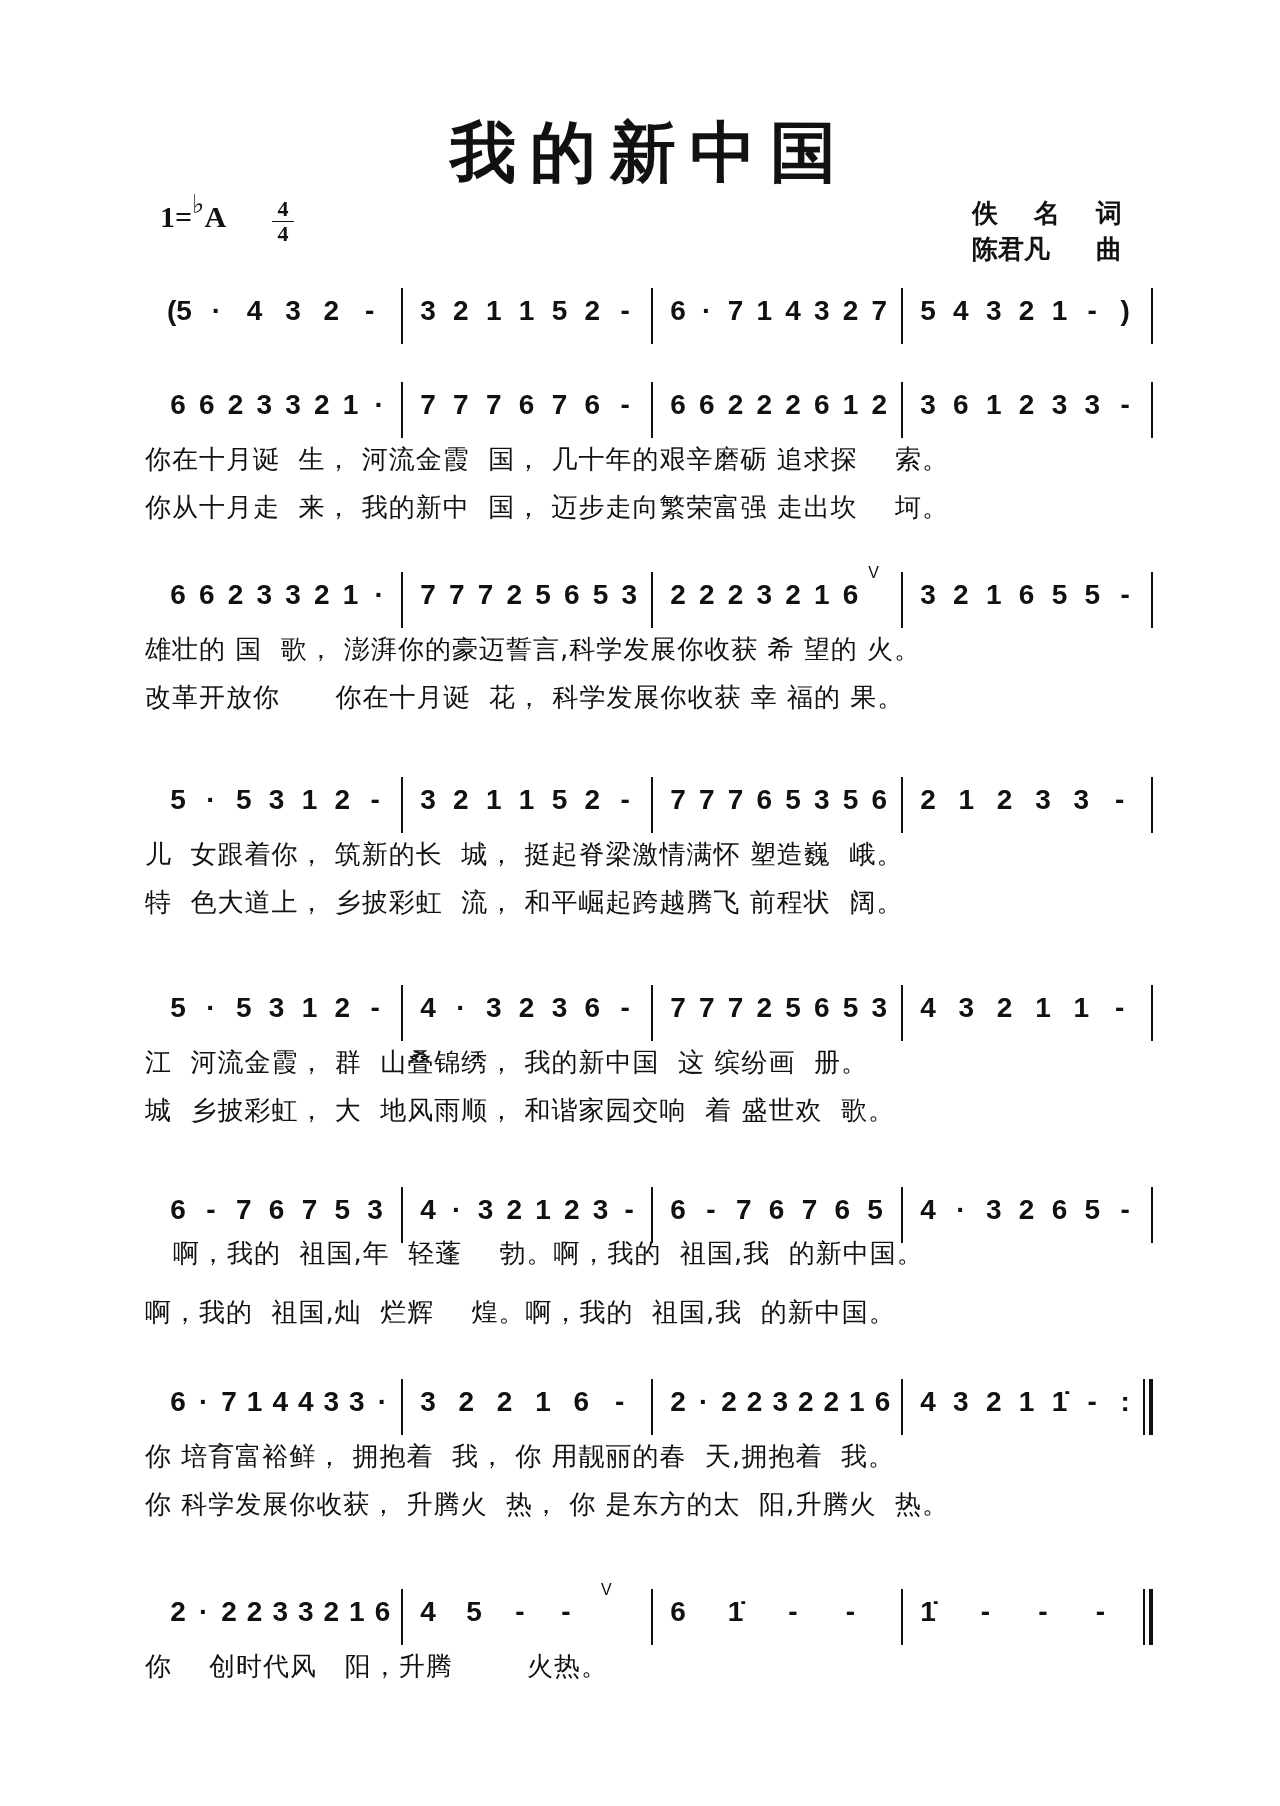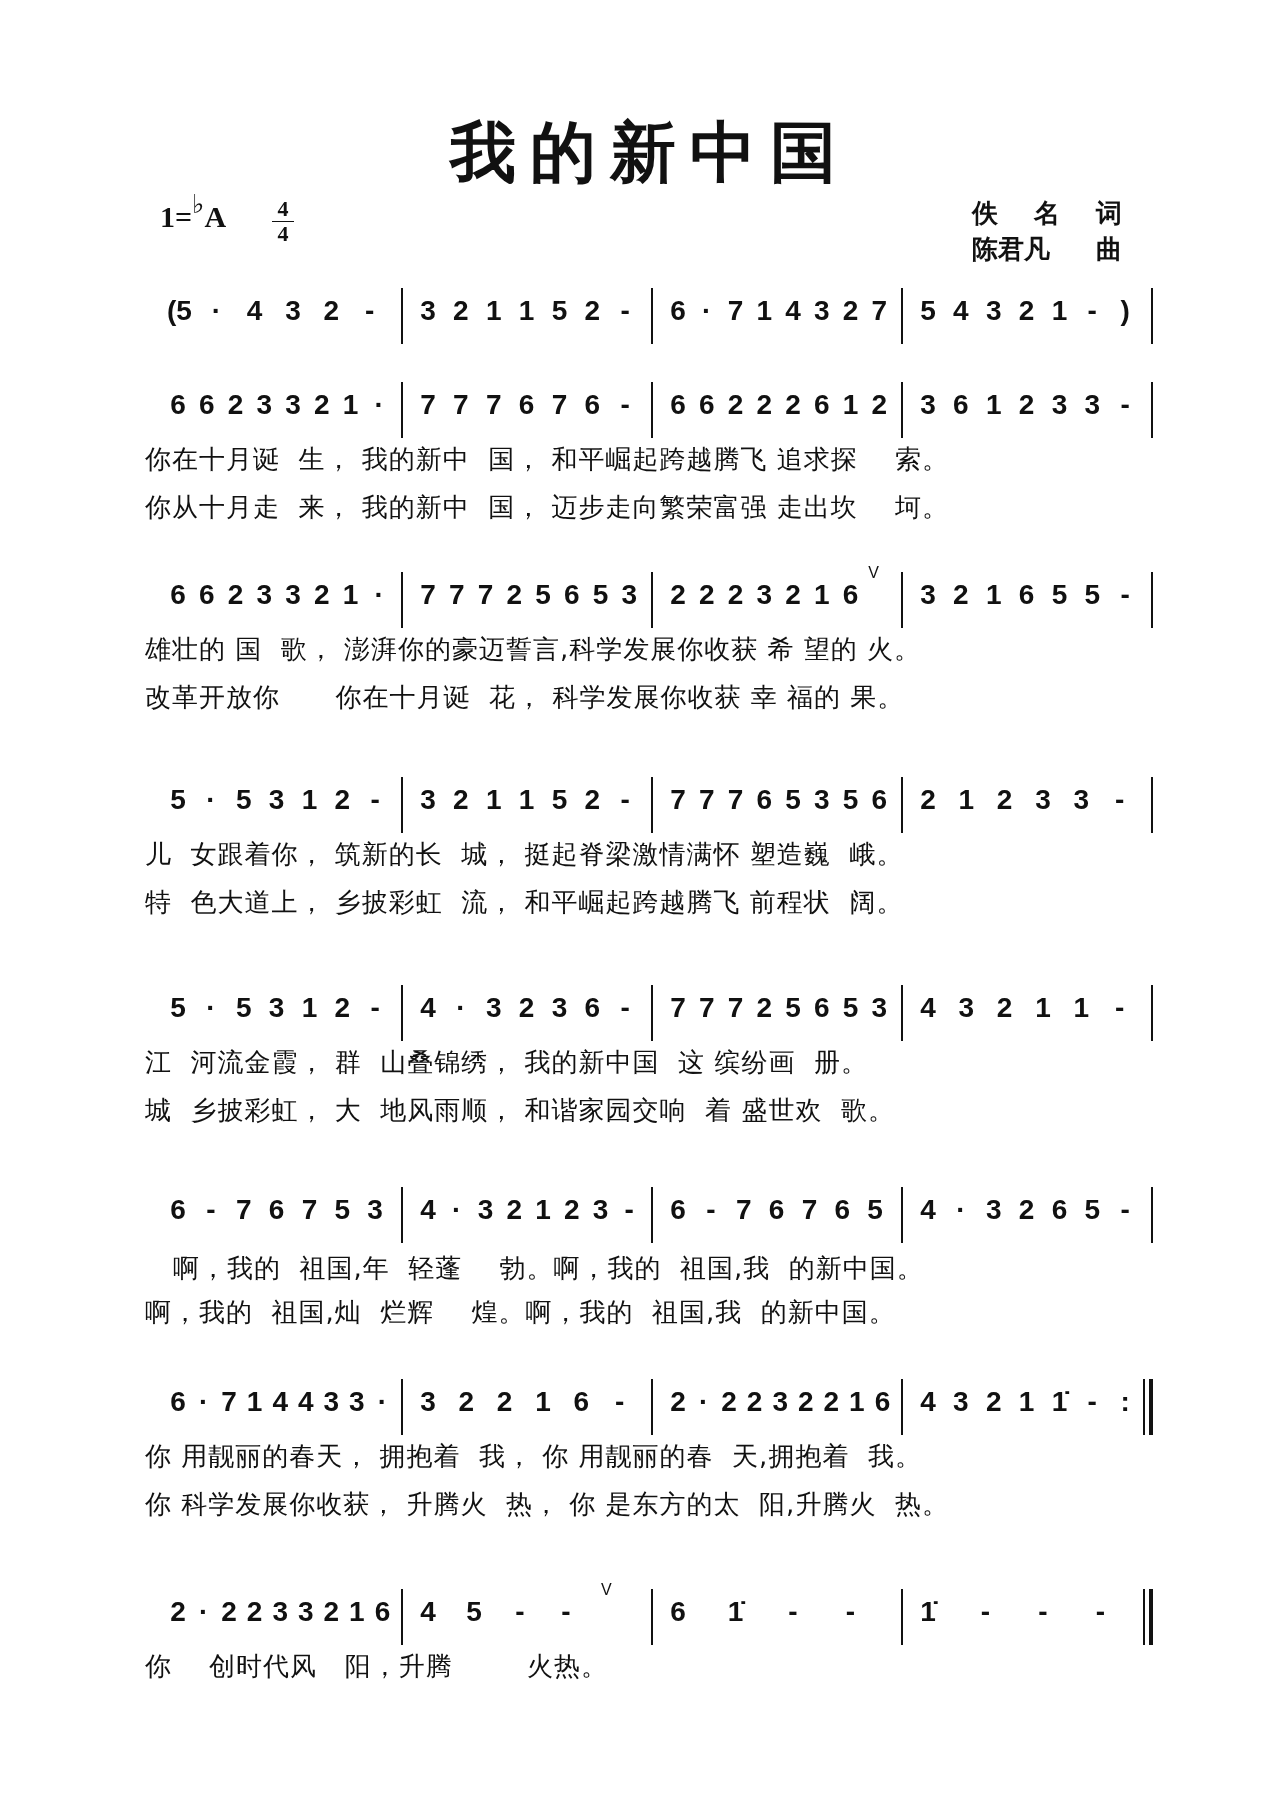--- a/index.html
+++ b/index.html
@@ -112,21 +112,21 @@
         <div class="bar" style="left: 746px; top: -8px;"></div>
         <span class="n" style="left: 762px;">3</span>
         <span class="n" style="left: 794.857px;">6</span>
         <span class="n" style="left: 827.714px;">1</span>
         <span class="n" style="left: 860.571px;">2</span>
         <span class="n" style="left: 893.429px;">3</span>
         <span class="n" style="left: 926.286px;">3</span>
         <span class="n" style="left: 959.143px;">-</span>
         <div class="bar" style="left: 996px; top: -8px;"></div>
       </div>
-      <div class="lyric" style="top: 52px; left: -10px;">你在十月诞  生， 我的新中  国， 和平崛起跨越腾飞 追求探    索。</div>
+      <div class="lyric" style="top: 52px; left: -10px;">你在十月诞  生， 河流金霞  国， 几十年的艰辛磨砺 追求探    索。</div>
       <div class="lyric" style="top: 100px; left: -10px;">你从十月走  来， 我的新中  国， 迈步走向繁荣富强 走出坎    坷。</div>
     </div>
     <div class="row" style="top: 580px;">
       <div class="notes">
         <span class="n" style="left: 12px;">6</span>
         <span class="n" style="left: 40.75px;">6</span>
         <span class="n" style="left: 69.5px;">2</span>
         <span class="n" style="left: 98.25px;">3</span>
         <span class="n" style="left: 127px;">3</span>
         <span class="n" style="left: 155.75px;">2</span>
@@ -268,21 +268,21 @@
         <div class="bar" style="left: 746px; top: -8px;"></div>
         <span class="n" style="left: 762px;">4</span>
         <span class="n" style="left: 794.857px;">·</span>
         <span class="n" style="left: 827.714px;">3</span>
         <span class="n" style="left: 860.571px;">2</span>
         <span class="n" style="left: 893.429px;">6</span>
         <span class="n" style="left: 926.286px;">5</span>
         <span class="n" style="left: 959.143px;">-</span>
         <div class="bar" style="left: 996px; top: -8px;"></div>
       </div>
-      <div class="lyric" style="top: 56px; left: -10px; padding-left: 28px;">啊，我的  祖国,年  轻蓬    勃。啊，我的  祖国,我  的新中国。</div>
+      <div class="lyric" style="top: 41px; left: -10px; padding-left: 28px;">啊，我的  祖国,年  轻蓬    勃。啊，我的  祖国,我  的新中国。</div>
       <div class="lyric" style="top: 100px; left: -10px;">啊，我的  祖国,灿  烂辉    煌。啊，我的  祖国,我  的新中国。</div>
     </div>
     <div class="row" style="top: 1387px;">
       <div class="notes">
         <span class="n" style="left: 12px;">6</span>
         <span class="n" style="left: 37.5556px;">·</span>
         <span class="n" style="left: 63.1111px;">7</span>
         <span class="n" style="left: 88.6667px;">1</span>
         <span class="n" style="left: 114.222px;">4</span>
         <span class="n" style="left: 139.778px;">4</span>
@@ -310,21 +310,21 @@
         <span class="n" style="left: 762px;">4</span>
         <span class="n" style="left: 794.857px;">3</span>
         <span class="n" style="left: 827.714px;">2</span>
         <span class="n" style="left: 860.571px;">1</span>
         <span class="n" style="left: 893.429px;">1̇</span>
         <span class="n" style="left: 926.286px;">-</span>
         <span class="n" style="left: 959.143px;">:</span>
         <div class="bar" style="left: 988px; top: -8px;"></div>
         <div class="bar final" style="left: 994px; top: -8px;"></div>
       </div>
-      <div class="lyric" style="top: 52px; left: -10px;">你 用靓丽的春天， 拥抱着  我， 你 用靓丽的春  天,拥抱着  我。</div>
+      <div class="lyric" style="top: 52px; left: -10px;">你 培育富裕鲜， 拥抱着  我， 你 用靓丽的春  天,拥抱着  我。</div>
       <div class="lyric" style="top: 100px; left: -10px;">你 科学发展你收获， 升腾火  热， 你 是东方的太  阳,升腾火  热。</div>
     </div>
     <div class="row" style="top: 1597px;">
       <div class="notes">
         <span class="n" style="left: 12px;">2</span>
         <span class="n" style="left: 37.5556px;">·</span>
         <span class="n" style="left: 63.1111px;">2</span>
         <span class="n" style="left: 88.6667px;">2</span>
         <span class="n" style="left: 114.222px;">3</span>
         <span class="n" style="left: 139.778px;">3</span>

